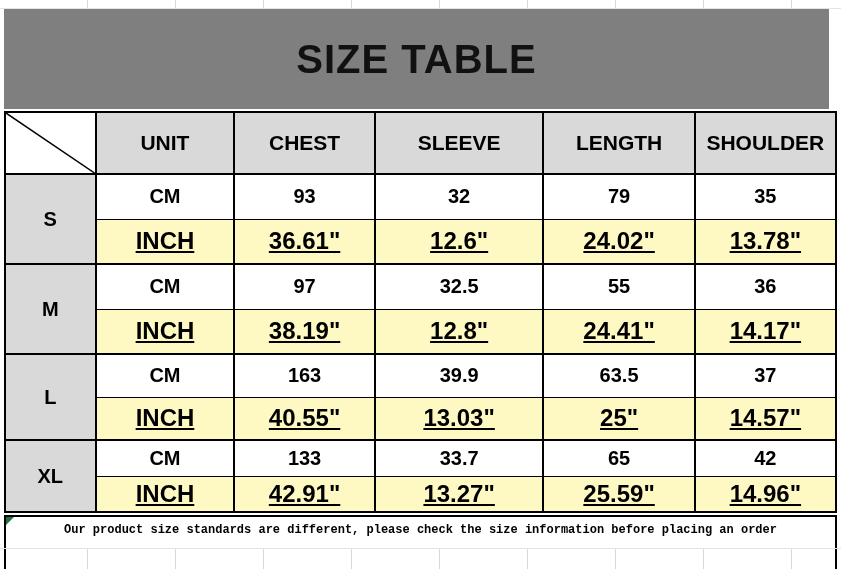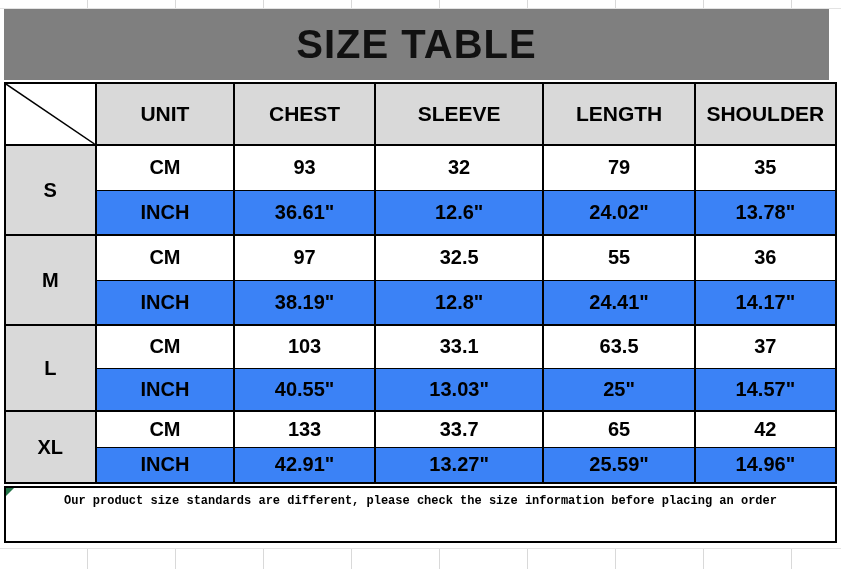--- a/index.html
+++ b/index.html
@@ -6,38 +6,38 @@
   .sheet {
     width:841px; height:569px; position:relative; overflow:hidden;
     background:#ffffff; font-family:"Liberation Sans", sans-serif;
   }
   .grid-strip {
     background-image: repeating-linear-gradient(to right,
       transparent 0px, transparent 87px, #d9d9d9 87px, #d9d9d9 88px);
   }
   .top-strip { height:8px; border-bottom:1px solid #e3e3e3; }
   .title-bar {
-    height:71px; margin:0 12px 2px 4px; background:#7f7f7f;
+    height:100px; margin:0 12px 2px 4px; background:#7f7f7f;
     display:flex; align-items:center; justify-content:center;
   }
   .title-text {
     font-size:40px; font-weight:bold; color:#111111; letter-spacing:1px;
   }
   table.size-table {
     width:833px; margin:0 4px; border-collapse:collapse; table-layout:fixed;
     text-align:center; font-weight:bold; color:#000;
   }
   table.size-table td { border:2px solid #000; padding:0; overflow:hidden; }
   tr.head-row { height:62px; font-size:21px; }
   td.head-cell { background:#d9d9d9; }
   td.diag-cell { background:#ffffff; position:relative; }
   td.diag-cell svg { position:absolute; top:0; left:0; width:100%; height:100%; display:block; }
   td.size-cell { background:#d9d9d9; font-size:22px; }
   tr.row-cm  td { background:#ffffff; font-size:20px;text-align:center; }
-  tr.row-inch td { background:#3b82f6; font-size:20px; }
+  tr.row-inch td { background:#fef9c3; font-size:24px;text-decoration:underline; }
   tr.row-cm  td.size-cell { background:#d9d9d9; }
   tr.row-cm  td:not(.size-cell) { border-bottom-width:1px; }
   tr.row-inch td { border-top-width:1px; }
   tr.h45 { height:45px; }
   tr.h43 { height:43px; }
   tr.h36 { height:36px; }
   .note-box {
     margin:2px 4px 0 4px; height:53px; border:2px solid #000; background:#ffffff;
     position:relative; display:flex; align-items:flex-start; justify-content:center;
   }
@@ -113,22 +113,22 @@
         <td>INCH</td>
         <td>38.19"</td>
         <td>12.8"</td>
         <td>24.41"</td>
         <td>14.17"</td>
       </tr>
 
       <tr class="row-cm h43">
         <td class="size-cell" rowspan="2">L</td>
         <td>CM</td>
-        <td>103</td>
-        <td>33.1</td>
+        <td>163</td>
+        <td>39.9</td>
         <td>63.5</td>
         <td>37</td>
       </tr>
       <tr class="row-inch h43">
         <td>INCH</td>
         <td>40.55"</td>
         <td>13.03"</td>
         <td>25"</td>
         <td>14.57"</td>
       </tr>

